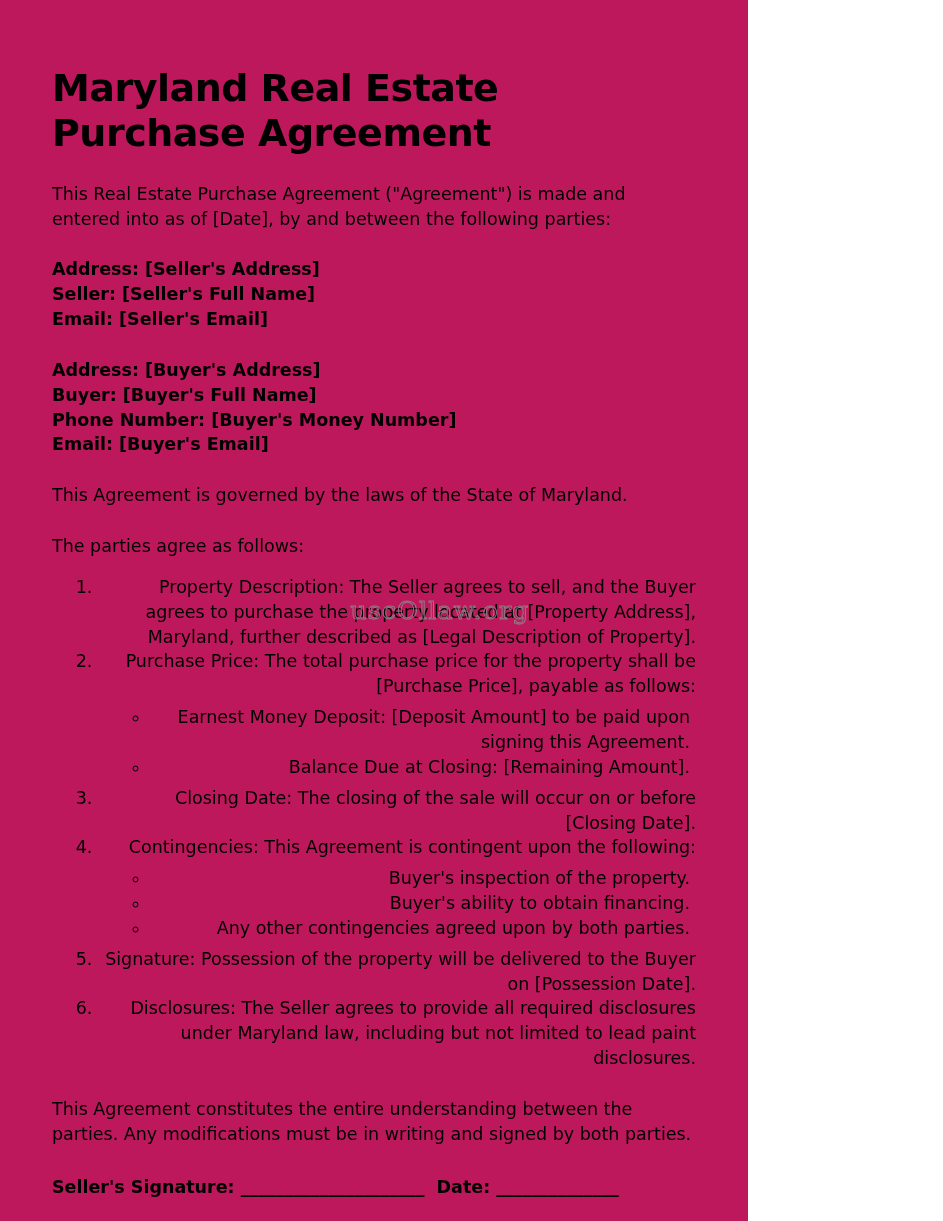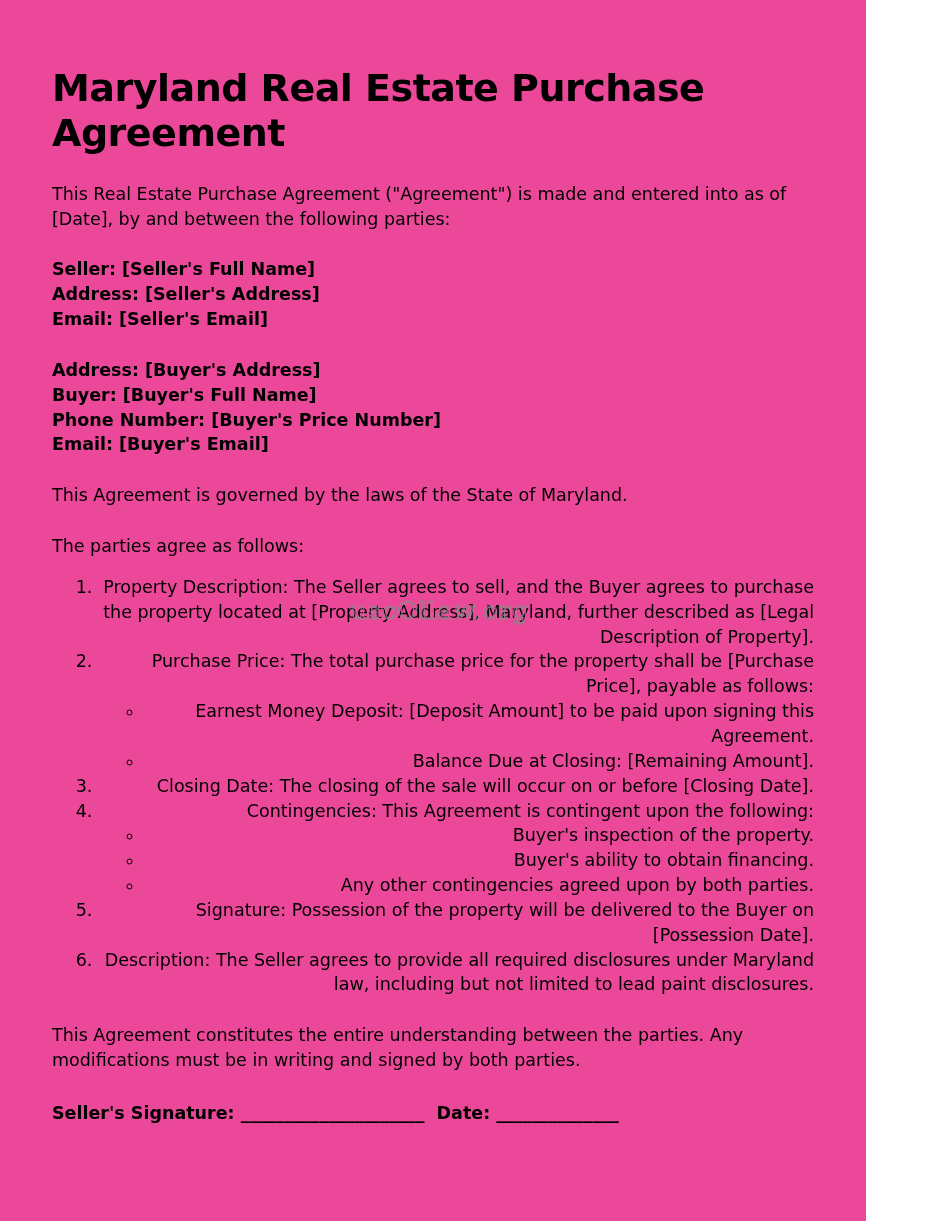--- a/index.html
+++ b/index.html
@@ -13,23 +13,23 @@
     height: 1221px;
     position: relative;
     overflow: hidden;
     font-family: "DejaVu Sans", "Liberation Sans", sans-serif;
     color: #000000;
     -webkit-font-smoothing: antialiased;
   }
   .page {
     position: absolute;
     left: 0; top: 0;
-    width: 866px;
+    width: 748px;
     height: 1221px;
-    background: #ec4899;
+    background: #be185d;
     box-sizing: border-box;
     padding: 52px 52px 40px 52px;
   }
   .doc-title {
     font-size: 38px;
     font-weight: bold;
     line-height: 1.18;
     letter-spacing: -0.5px;
     margin: 14px 0 0 0;
     max-width: 700px;
@@ -56,21 +56,21 @@
     padding-left: 46px;
     max-width: 860px;
   }
   ol.main-list > li {
     margin: 0 0 0 0;
     padding-left: 4px;
     text-align: right;
   }
   ul.sub-list {
     list-style-type: circle;
-    margin: 0;
+    margin: 6px;
     padding-left: 42px;
   }
   ul.sub-list > li {
     padding-left: 2px;
   }
 
   .sig-row {
     font-size: 17.5px;
     font-weight: bold;
     margin: 30px 0 0 0;
@@ -101,29 +101,29 @@
 </head>
 <body>
 
 <div class="page">
 
   <h1 class="doc-title">Maryland Real Estate Purchase Agreement</h1>
 
   <p class="para"><span>This Real Estate Purchase Agreement ("Agreement") is made and entered into as of </span><b>[Date]</b><span>, by and between the following parties:</span></p>
 
   <div class="block">
+    <span class="line">Address: [Seller's Address]</span>
     <span class="line">Seller: [Seller's Full Name]</span>
-    <span class="line">Address: [Seller's Address]</span>
     <span class="line">Email: [Seller's Email]</span>
   </div>
 
   <div class="block">
     <span class="line">Address: [Buyer's Address]</span>
     <span class="line">Buyer: [Buyer's Full Name]</span>
-    <span class="line">Phone Number: [Buyer's Price Number]</span>
+    <span class="line">Phone Number: [Buyer's Money Number]</span>
     <span class="line">Email: [Buyer's Email]</span>
   </div>
 
   <p class="para">This Agreement is governed by the laws of the State of Maryland.</p>
 
   <p class="para">The parties agree as follows:</p>
 
   <ol class="main-list">
 
     <li><b>Property Description:</b><span> The Seller agrees to sell, and the Buyer agrees to purchase the property located at </span><b>[Property Address]</b><span>, Maryland, further described as </span><b>[Legal Description of Property]</b><span>.</span></li>
@@ -140,21 +140,21 @@
     <li><b>Contingencies:</b><span> This Agreement is contingent upon the following:</span>
       <ul class="sub-list">
         <li>Buyer's inspection of the property.</li>
         <li>Buyer's ability to obtain financing.</li>
         <li>Any other contingencies agreed upon by both parties.</li>
       </ul>
     </li>
 
     <li><b>Signature:</b><span> Possession of the property will be delivered to the Buyer on </span><b>[Possession Date]</b><span>.</span></li>
 
-    <li><b>Description:</b><span> The Seller agrees to provide all required disclosures under Maryland law, including but not limited to lead paint disclosures.</span></li>
+    <li><b>Disclosures:</b><span> The Seller agrees to provide all required disclosures under Maryland law, including but not limited to lead paint disclosures.</span></li>
 
   </ol>
 
   <p class="para">This Agreement constitutes the entire understanding between the parties. Any modifications must be in writing and signed by both parties.</p>
 
 
   <div class="sig-row"><span>Seller's Signature: </span><span class="ul">_____________________</span><span>  Date: </span><span class="ul">______________</span></div>
 
   <div class="watermark">uscOllaw.org</div>
 

